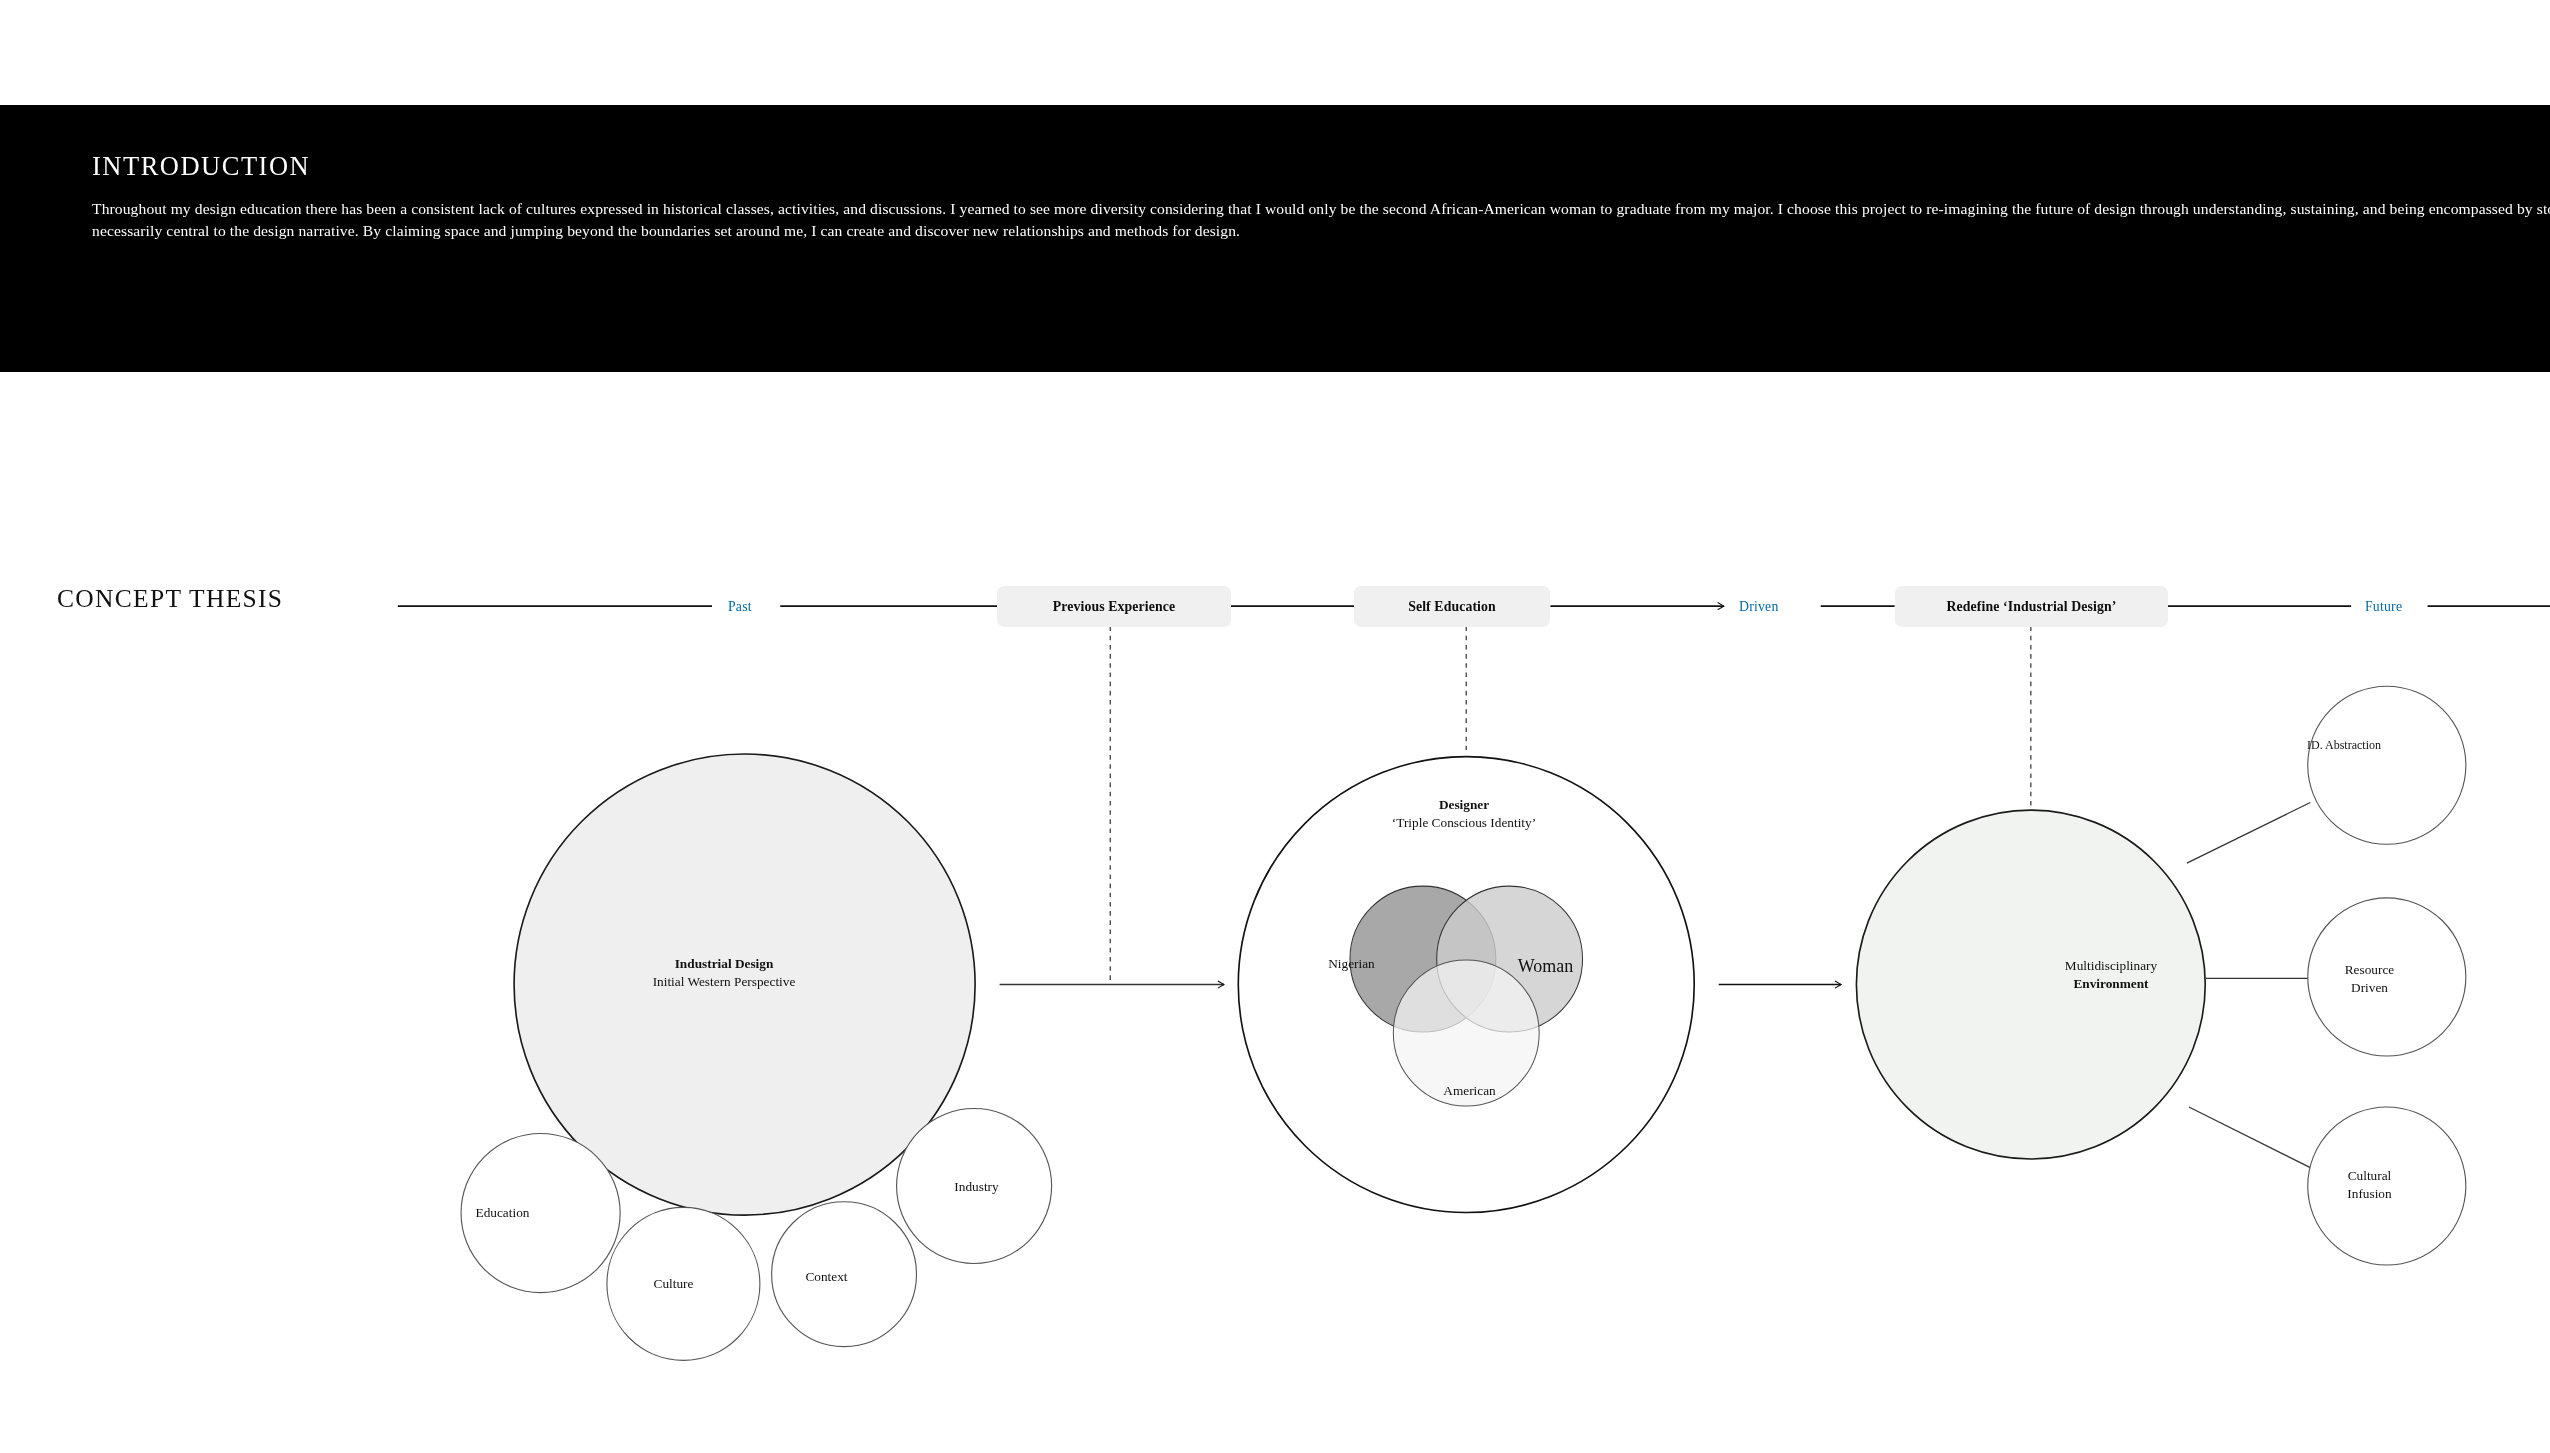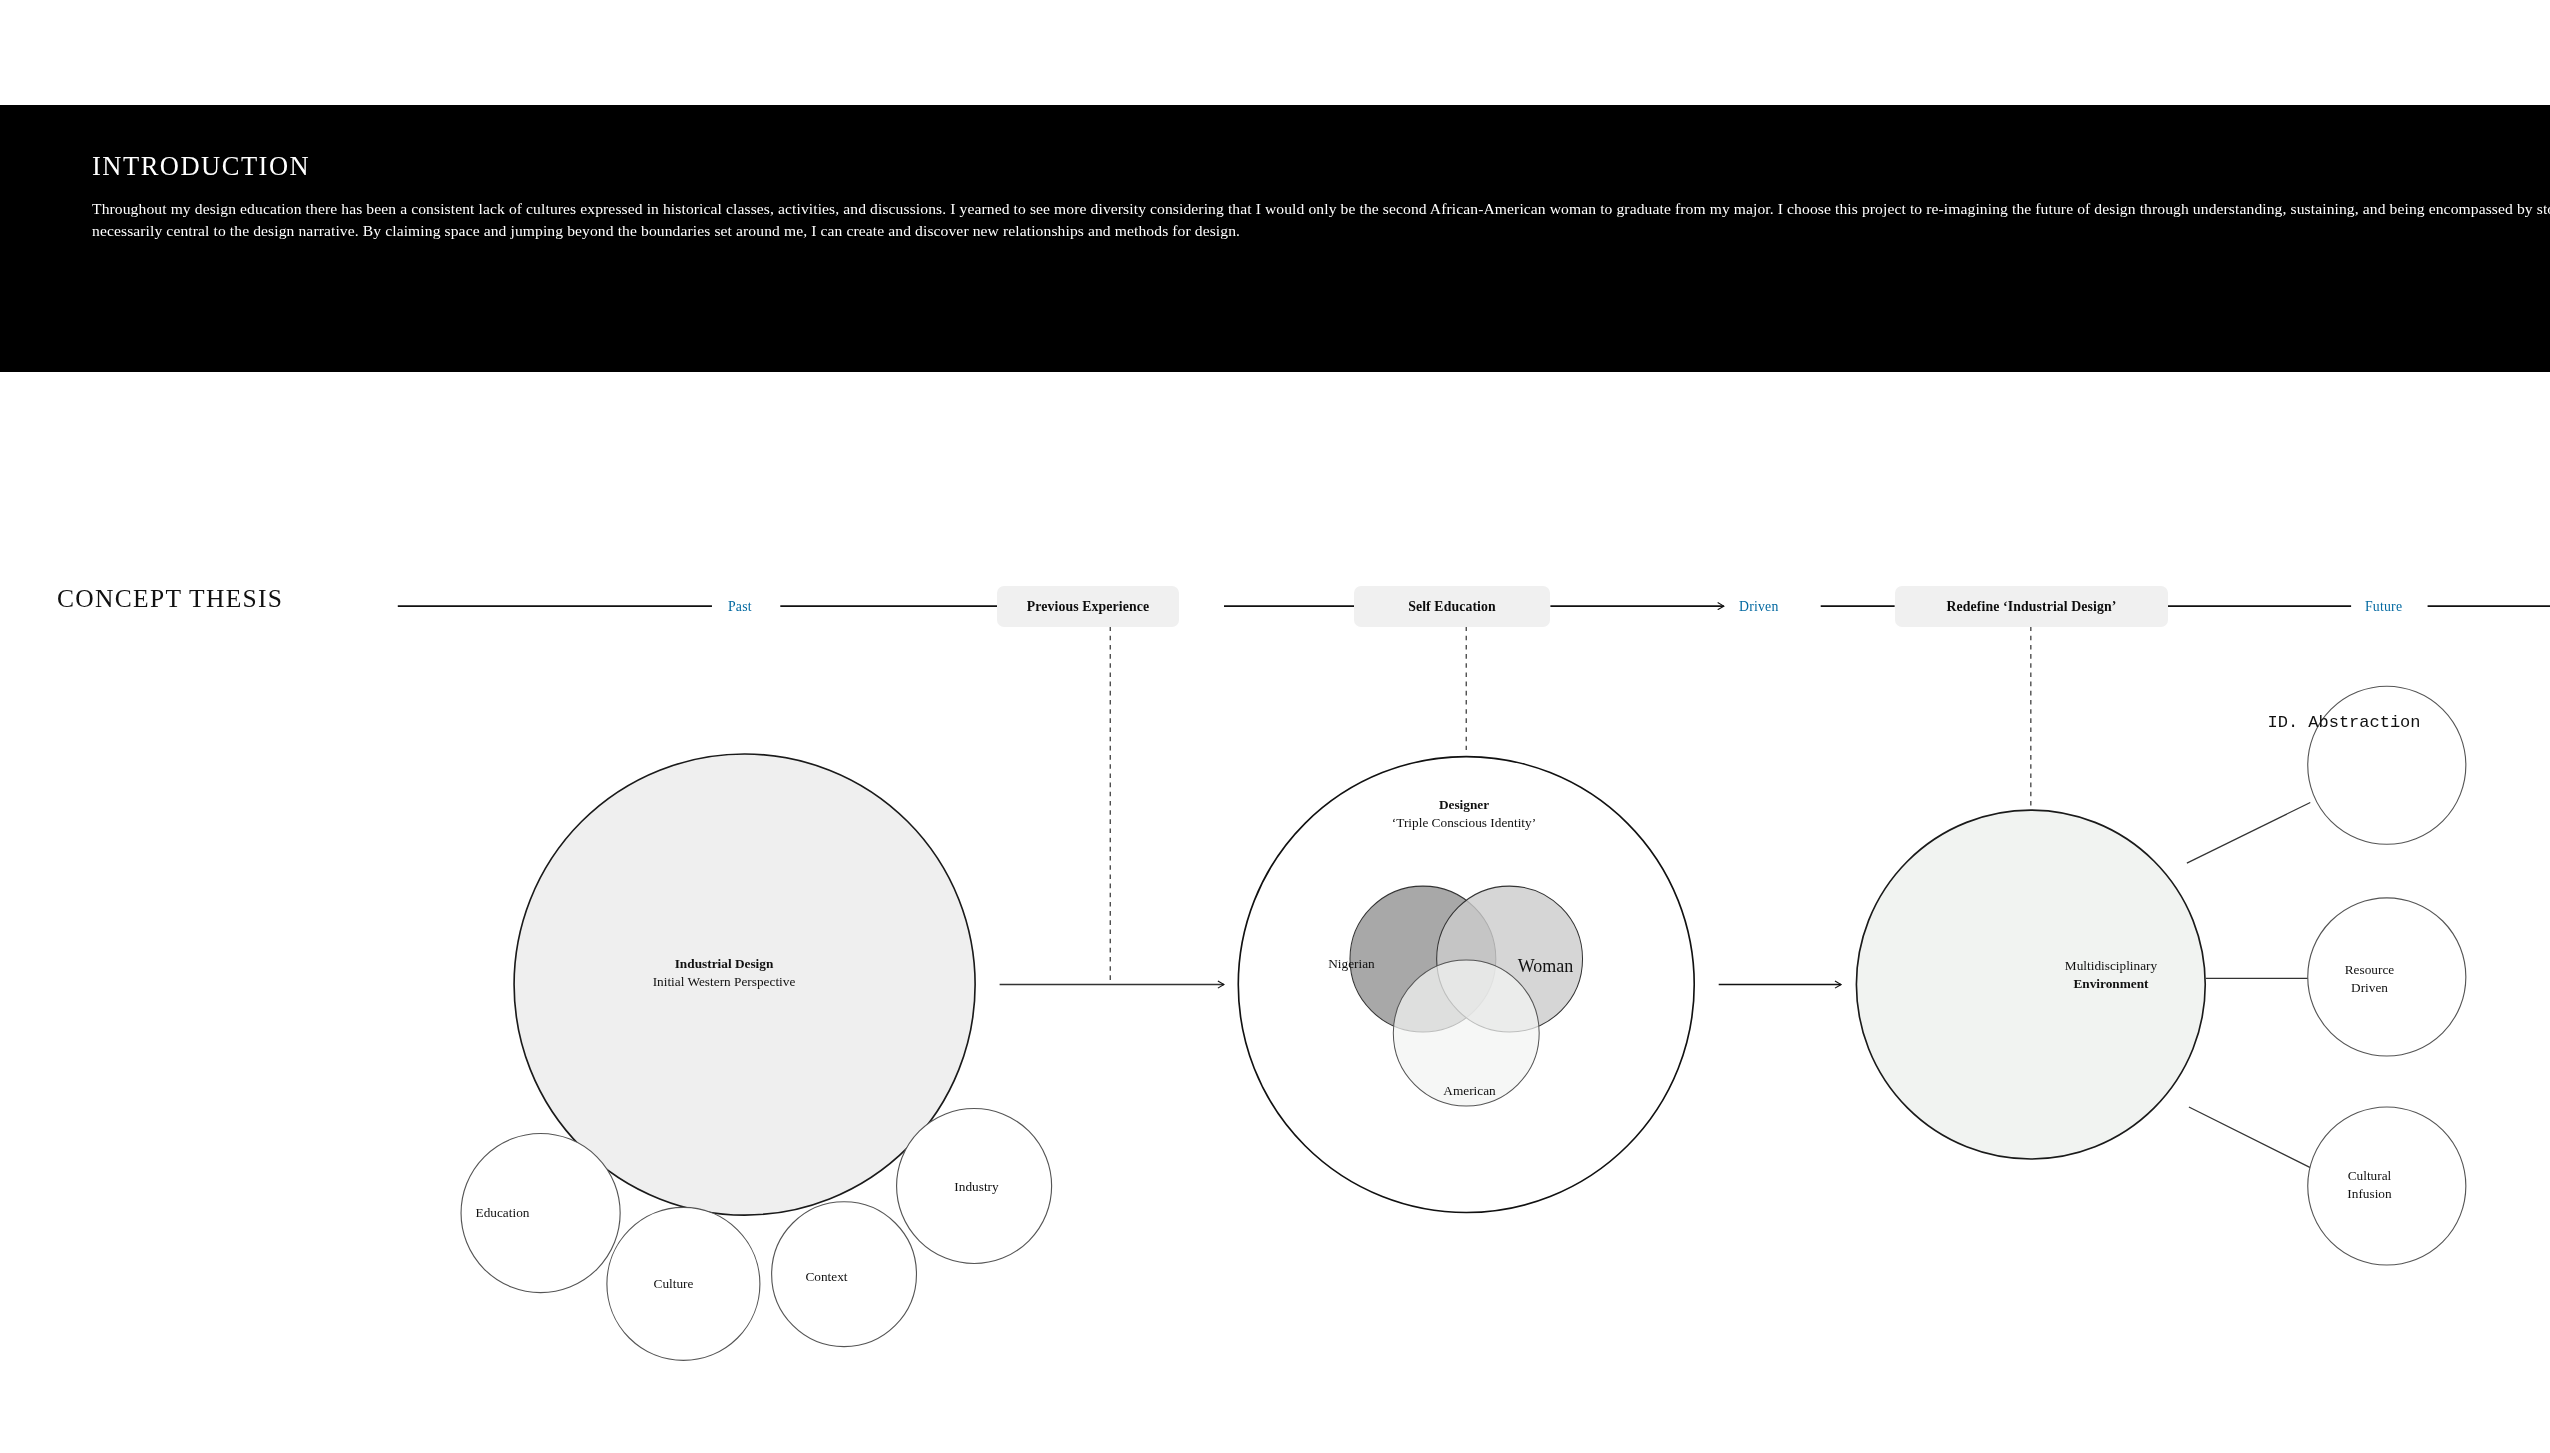--- a/index.html
+++ b/index.html
@@ -51,21 +51,21 @@
     background:#f0f0f0;
     border-radius:7.1px;
     height:41px;
     display:flex;align-items:center;justify-content:center;
     font-weight:bold;
     font-size:13.8px;
     color:#0d0d0d;
     white-space:nowrap;
     letter-spacing:0.1px;
   }
-  #pill-prev{left:997px;top:586px;width:182px;}
+  #pill-prev{left:997px;top:586px;width:234px;}
   #pill-self{left:1354px;top:586px;width:196px;text-align:center;}
   #pill-redef{left:1895px;top:586px;width:273px;}
 
   .era-label{
     position:absolute;
     font-size:13.8px;
     color:#0369a1;
     white-space:nowrap;
     letter-spacing:0.2px;
   }
@@ -89,21 +89,21 @@
   #txt-nigerian{left:1285px;top:955px;width:133px;font-size:13.3px;}
   #txt-woman{left:1479px;top:955px;width:133px;font-size:18px;}
   #txt-american{left:1403px;top:1082px;width:133px;font-size:13.3px;}
   #txt-multi{left:1948px;top:957px;width:326px;font-size:13.3px;}
 
   #txt-education{left:426px;top:1204px;width:153px;font-size:13.3px;}
   #txt-culture{left:597px;top:1275px;width:153px;font-size:13.3px;}
   #txt-context{left:750px;top:1268px;width:153px;font-size:13.3px;}
   #txt-industry{left:900px;top:1178px;width:153px;font-size:13.3px;}
 
-  #txt-abstraction{left:2260px;top:712px;width:168px;font-size:17px;font-family:Liberation Mono, monospace;}
+  #txt-abstraction{left:2260px;top:738px;width:168px;font-size:12px;}
   #txt-resource{left:2311px;top:961px;width:117px;font-size:13.3px;}
   #txt-cultural{left:2311px;top:1167px;width:117px;font-size:13.3px;}
 </style>
 </head>
 <body>
 
 <div id="intro-band">
   <h1 id="intro-title">INTRODUCTION</h1>
   <p id="intro-body">Throughout my design education there has been a consistent lack of cultures expressed in historical classes, activities, and discussions. I yearned to see more diversity considering that I would only be the second African-American woman to graduate from my major. I choose this project to re-imagining the future of design through understanding, sustaining, and being encompassed by stories that are not necessarily central to the design narrative. By claiming space and jumping beyond the boundaries set around me, I can create and discover new relationships and methods for design.</p>
 </div>

